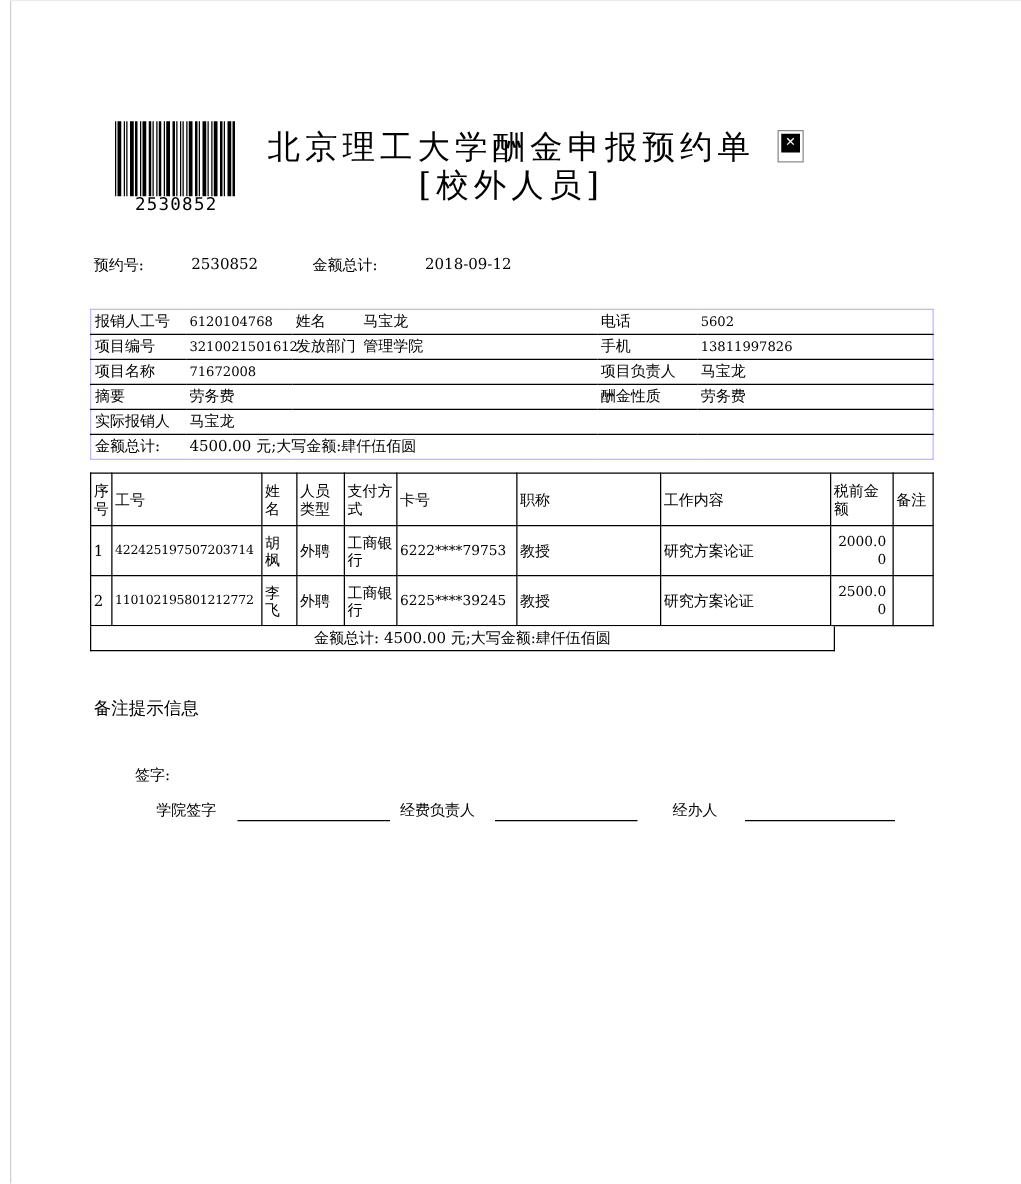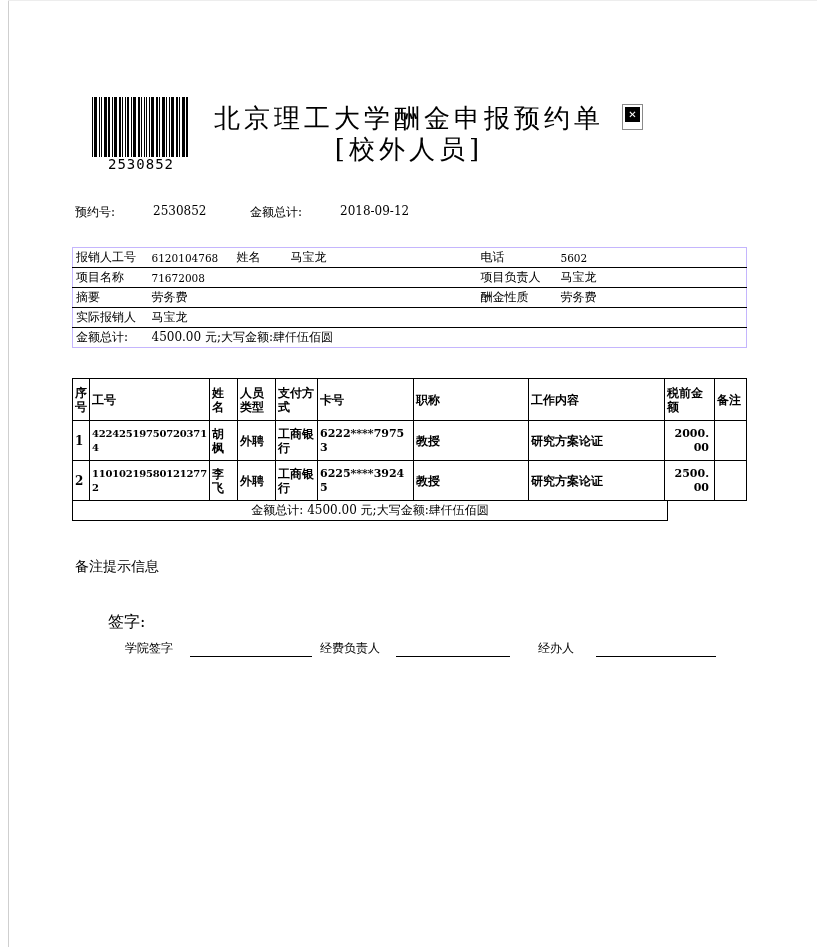--- a/index.html
+++ b/index.html
@@ -37,41 +37,41 @@
   table { border-collapse:collapse; table-layout:fixed; }
   .info-table { position:absolute; left:72px; top:247px; width:674px; border:1px solid #c4b5fd; font-size:12px; }
   .info-table td { border-bottom:1px solid #000; height:20px; padding:0 0 0 3px;
                    white-space:nowrap; overflow:visible; vertical-align:middle; }
   .info-table tr:last-child td { border-bottom:none; }
   .num { font-size:10.5px; letter-spacing:0; }
 
   
   .detail-table { position:absolute; left:72px; top:378px; width:674px; border:1px solid #000; font-size:12px; }
   .detail-table th, .detail-table td { border:1px solid #000; padding:1px 2px; vertical-align:middle;
-                                       text-align:left; font-weight:bold; line-height:14px; word-break:break-all; }
+                                       text-align:left; font-weight:normal; line-height:14px; word-break:break-all; }
   .detail-table thead tr { height:42px; }
   .detail-table tbody tr { height:40px; }
   .detail-table td.money { text-align:right; padding-right:5px; font-size:11px; }
   .detail-table td.idnum { font-size:10px; letter-spacing:-0.2px; }
   .detail-table td.cardnum { font-size:11px; }
 
   
   .total-row { position:absolute; left:72px; top:501px; width:596px; height:20px;
                border-left:1px solid #000; border-right:1px solid #000; border-bottom:1px solid #000;
                text-align:center; font-size:12px; line-height:19px; background:#fff; }
   .remark-row { position:absolute; left:72px; top:521px; width:674px; height:21px;
                 border-left:1px solid #000; border-right:1px solid #000; border-bottom:1px solid #000;
                 display:flex; background:#fff; }
   .remark-row .cell-label { width:201px; border-right:1px solid #000; font-size:12px;
                             line-height:19px; padding-left:3px; }
   .remark-row .cell-value { flex:1; }
 
   
   .notes-hint { position:absolute; left:75px; top:558px; font-size:14px; }
-  .sign-label { position:absolute; left:108px; top:612px; font-size:16px; }
+  .sign-label { position:absolute; left:108px; top:612px; font-size:12px; }
   .sign-row { position:absolute; top:640px; left:0; width:817px; font-size:12px; }
   .sign-row span { position:absolute; white-space:nowrap; }
   .sf0 { left:125px; } .sf1 { left:320px; } .sf2 { left:538px; }
   .sign-line { position:absolute; top:16px; height:1px; background:#000; }
   .ln0 { left:190px; width:122px; } .ln1 { left:396px; width:114px; } .ln2 { left:596px; width:120px; }
 </style>
 </head>
 <body>
 
 <div class="page">
@@ -136,20 +136,28 @@
         <col style="width:189px">
       </colgroup>
     <tbody>
         <tr>
       <td>报销人工号</td>
       <td class="num">6120104768</td>
       <td>姓名</td>
       <td>马宝龙</td>
       <td>电话</td>
       <td class="num">5602</td>
+    </tr>
+    <tr>
+      <td>项目编号</td>
+      <td class="num">3210021501612</td>
+      <td>发放部门</td>
+      <td>管理学院</td>
+      <td>手机</td>
+      <td class="num">13811997826</td>
     </tr>
     <tr>
       <td>项目名称</td>
       <td class="num" colspan="3">71672008</td>
       <td>项目负责人</td>
       <td>马宝龙</td>
     </tr>
     <tr>
       <td>摘要</td>
       <td colspan="3">劳务费</td>

